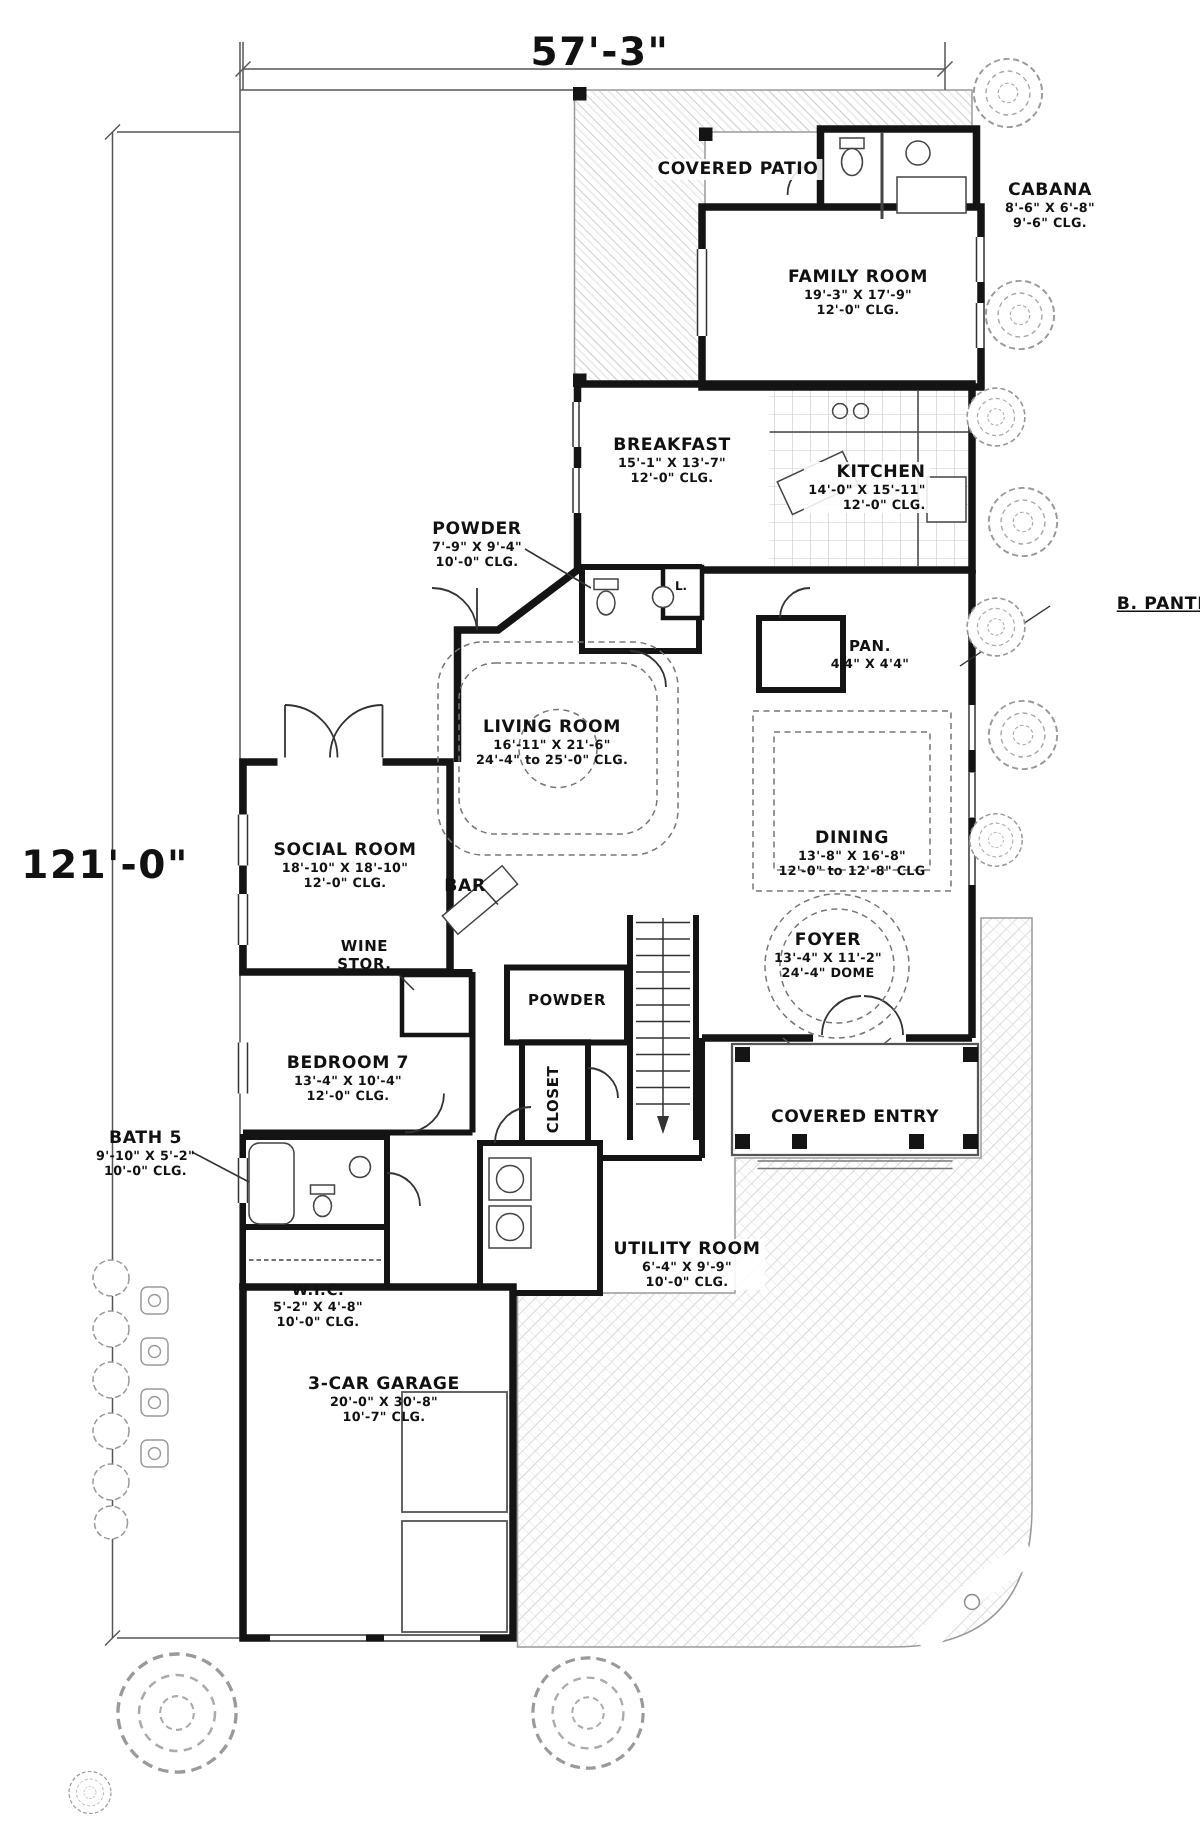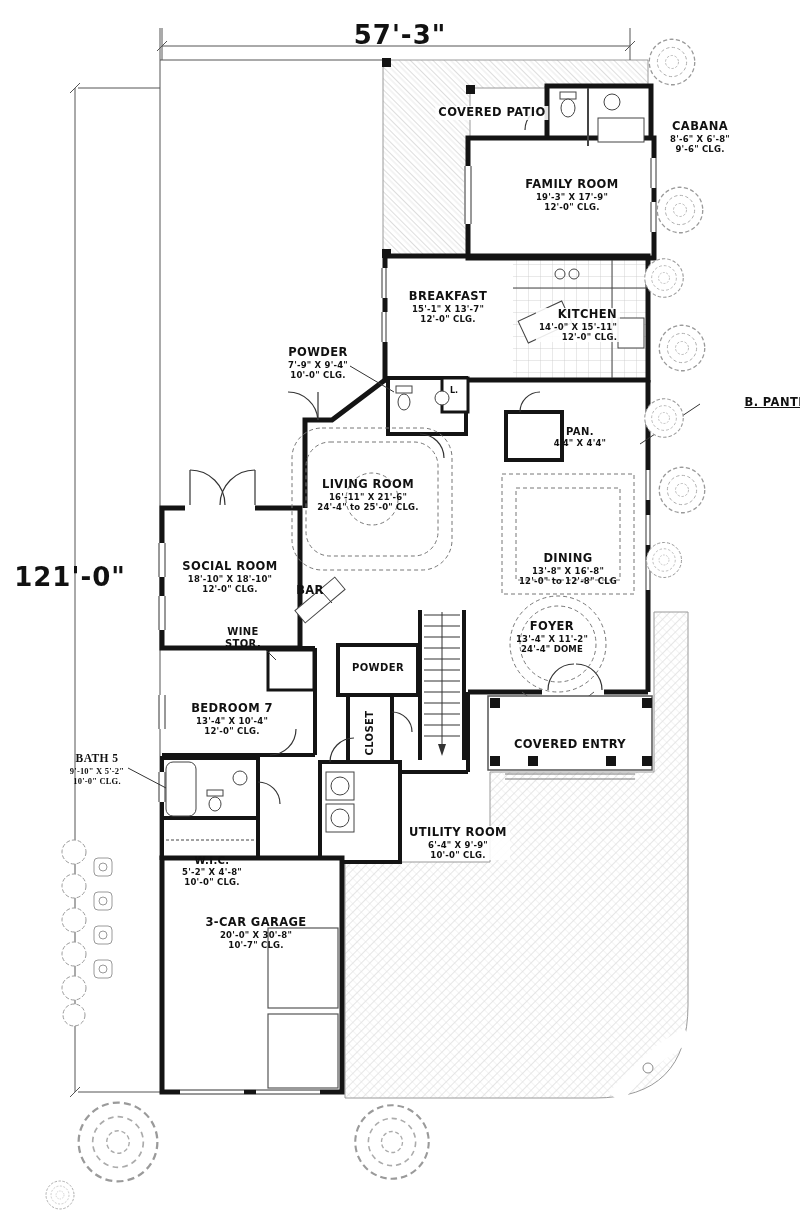--- a/index.html
+++ b/index.html
@@ -379,21 +379,21 @@
 </div>
 
 <div class="room-label rot" style="left:370px;top:733px;">
   <div class="rname sm">CLOSET</div>
 </div>
 
 <div class="room-label" style="left:570px;top:738px;">
   <div class="rname">COVERED ENTRY</div>
 </div>
 
-<div class="room-label" style="left:97px;top:752px;font-family:Liberation Serif, serif;">
+<div class="room-label" style="left:97px;top:752px;">
   <div class="rname">BATH 5</div>
   <div class="rdim">9'-10" X 5'-2"</div>
   <div class="rdim">10'-0" CLG.</div>
 </div>
 
 <div class="room-label" style="left:212px;top:816px;margin-top:39px;">
   <div class="rname sm">W.I.C.</div>
   <div class="rdim">5'-2" X 4'-8"</div>
   <div class="rdim">10'-0" CLG.</div>
 </div>

